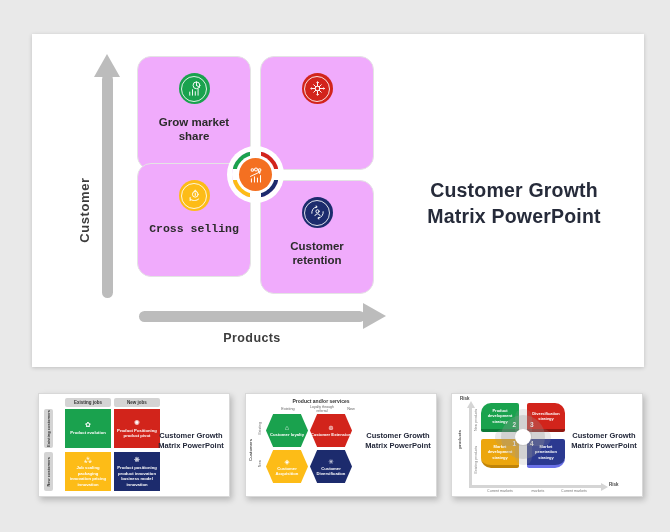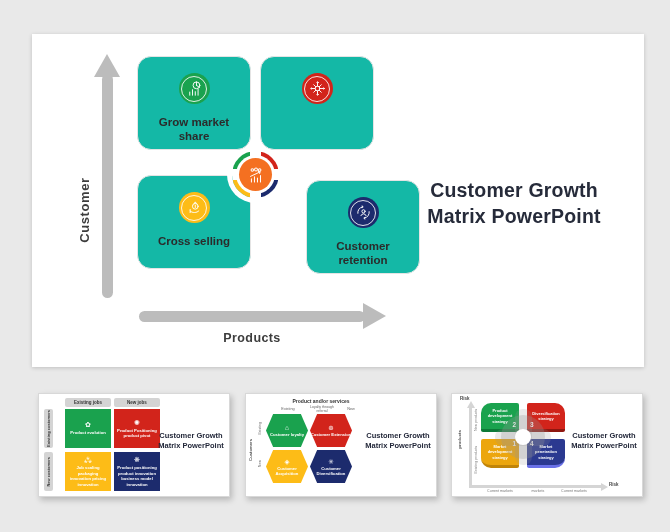--- a/index.html
+++ b/index.html
@@ -27,28 +27,28 @@
                    font-size:13px; font-weight:bold; color:#3d3d3d; letter-spacing:.6px; }
   
   .h-arrow-shaft { left:107px; top:277px; width:226px; height:11px; background:#bcbcbc; border-radius:6px; }
   .h-arrow-head  { left:331px; top:269px; width:0; height:0;
                    border-top:13px solid transparent; border-bottom:13px solid transparent;
                    border-left:23px solid #bcbcbc; }
   .h-axis-label  { left:107px; top:297px; width:226px; text-align:center;
                    font-size:12.5px; font-weight:bold; color:#3d3d3d; letter-spacing:.4px; }
 
   .q-box {
-    position:absolute; width:114px; height:94px; background:#14b8a6;
+    position:absolute; width:114px; height:114px; background:#f0abfc;
     border:1px solid #e4e4e4; border-radius:14px;
     display:flex; flex-direction:column; align-items:center;
   }
   .q-tl { left:105px; top:22px; }
   .q-tr { left:228px; top:22px; }
-  .q-bl { left:105px; top:141px; }
-  .q-br { left:228px; top:146px;margin-left:46px; }
+  .q-bl { left:105px; top:129px;font-family:Liberation Mono, monospace; }
+  .q-br { left:228px; top:146px; }
   .q-icon {
     width:31px; height:31px; border-radius:50%; margin-top:16px;
     position:relative; display:flex; align-items:center; justify-content:center;
   }
   .q-icon::after { content:''; position:absolute; inset:2.5px; border:1px solid rgba(255,255,255,.85); border-radius:50%; }
   .q-icon svg { width:19px; height:19px; }
   .q-label { margin-top:11px; font-size:11.5px; line-height:14px; font-weight:bold;
              color:#2b2b2b; text-align:center; padding:0 8px; }
 
   .c-green  { background:#1aa24e; }

